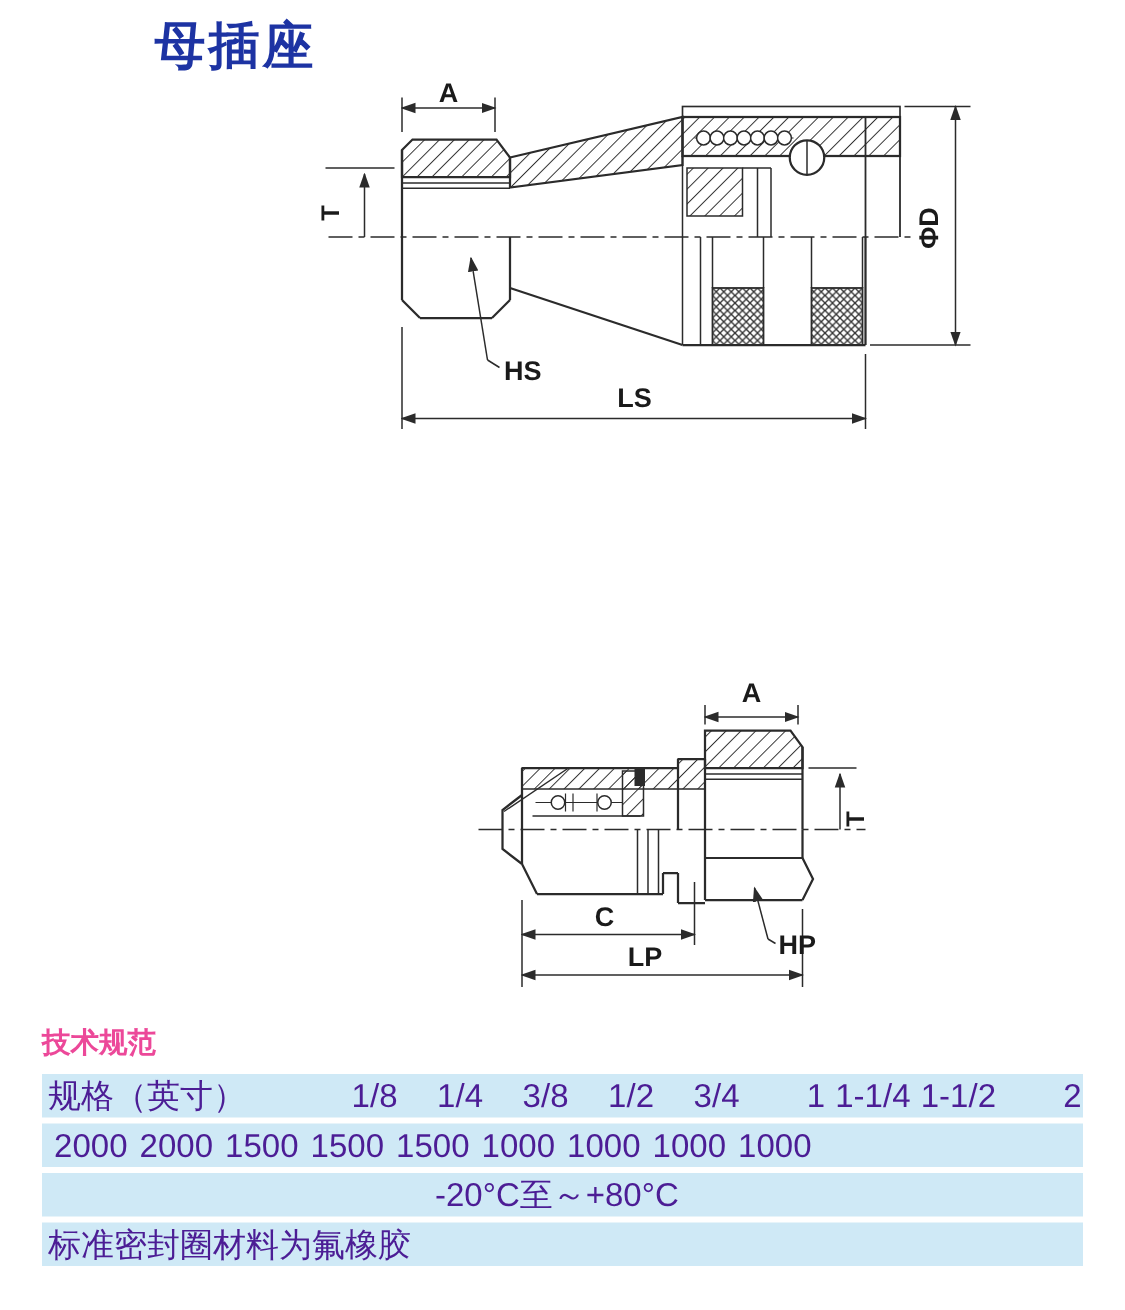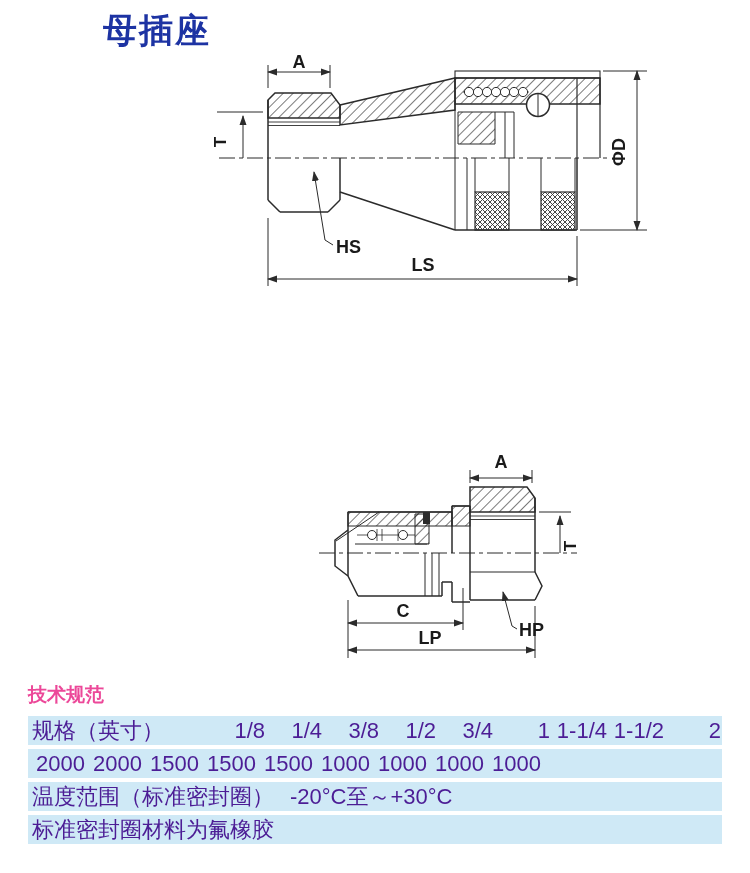--- a/index.html
+++ b/index.html
@@ -245,22 +245,21 @@
       <div class="spec-cell">1500</div>
       <div class="spec-cell">1500</div>
       <div class="spec-cell">1500</div>
       <div class="spec-cell">1000</div>
       <div class="spec-cell">1000</div>
       <div class="spec-cell">1000</div>
       <div class="spec-cell">1000</div>
     </div>
 
     <div class="spec-row">
-      <div class="spec-label wide">温度范围（标准密封圈）</div>
-      <div class="temp-value">-20°C至～+30°C</div>
+      <div class="temp-value">-20°C至～+80°C</div>
     </div>
 
     <div class="spec-row">
       <div class="spec-label wide">标准密封圈材料为氟橡胶</div>
     </div>
 
   </div>
 </div>
 
 </body></html>

